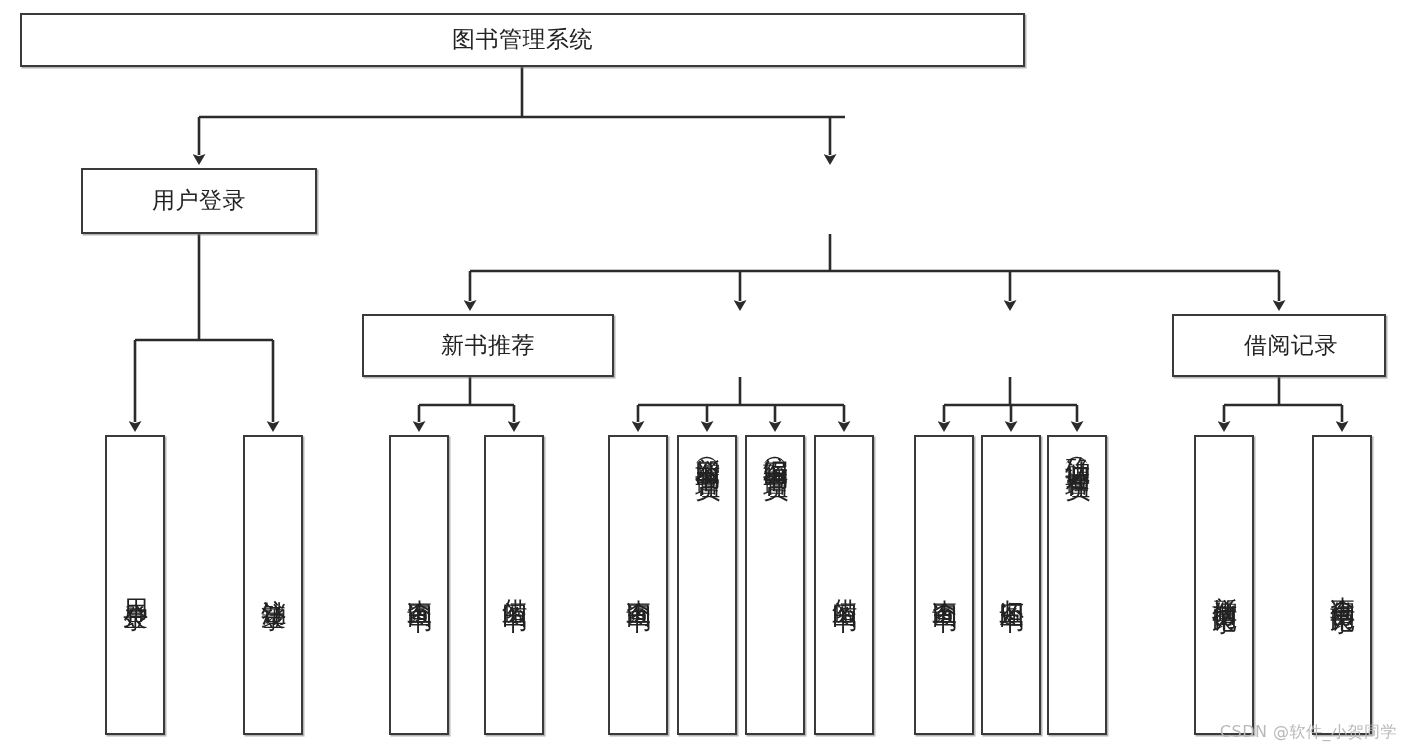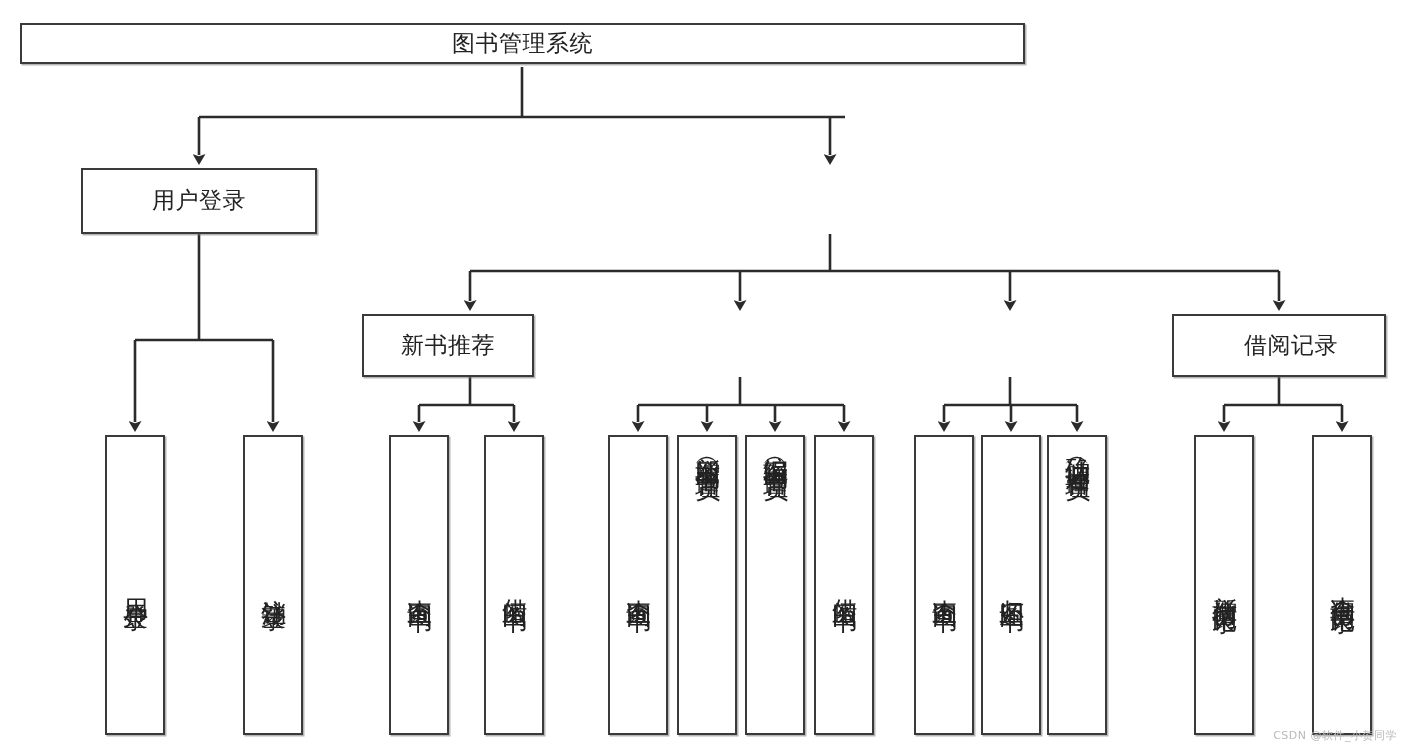--- a/index.html
+++ b/index.html
@@ -60,21 +60,21 @@
     white-space: nowrap;
   }
   .node.vert.center .label {
     margin-top: auto;
     margin-bottom: auto;
   }
   #watermark {
     position: absolute;
     right: 8px;
     bottom: 4px;
-    font-size: 11px;
+    font-size: 16px;
     color: #b9b9b9;
     font-family: "DejaVu Sans", "Liberation Sans", sans-serif;
     white-space: nowrap;
     letter-spacing: 0.5px;
   }
 </style>
 </head>
 <body>
 
 <div id="canvas">
@@ -122,29 +122,29 @@
       <path d="M1011,405 L1011,422" marker-end="url(#arrow)"></path>
       <path d="M1077,405 L1077,422" marker-end="url(#arrow)"></path>
 
       <path d="M1279,377 L1279,405"></path>
       <path d="M1224,405 L1342,405"></path>
       <path d="M1224,405 L1224,422" marker-end="url(#arrow)"></path>
       <path d="M1342,405 L1342,422" marker-end="url(#arrow)"></path>
     </g>
   </svg>
 
-  <div class="node horiz root" style="left:20px; top:13px; width:1005px; height:41px;margin-top:10px;">
+  <div class="node horiz root" style="left:20px; top:13px; width:1005px; height:54px;">
     <span class="label">图书管理系统</span>
   </div>
 
   <div class="node horiz" style="left:81px; top:168px; width:236px; height:66px;">
     <span class="label">用户登录</span>
   </div>
 
-  <div class="node horiz" style="left:362px; top:314px; width:172px; height:63px;">
+  <div class="node horiz" style="left:362px; top:314px; width:252px; height:63px;">
     <span class="label">新书推荐</span>
   </div>
   <div class="node horiz" style="left:1172px; top:314px; width:214px; height:63px;padding-left:24px;">
     <span class="label">借阅记录</span>
   </div>
 
   <div class="node vert center" style="left:105px; top:435px; width:60px; height:300px;">
     <span class="label">用户登录</span>
   </div>
   <div class="node vert center" style="left:243px; top:435px; width:60px; height:300px;">

